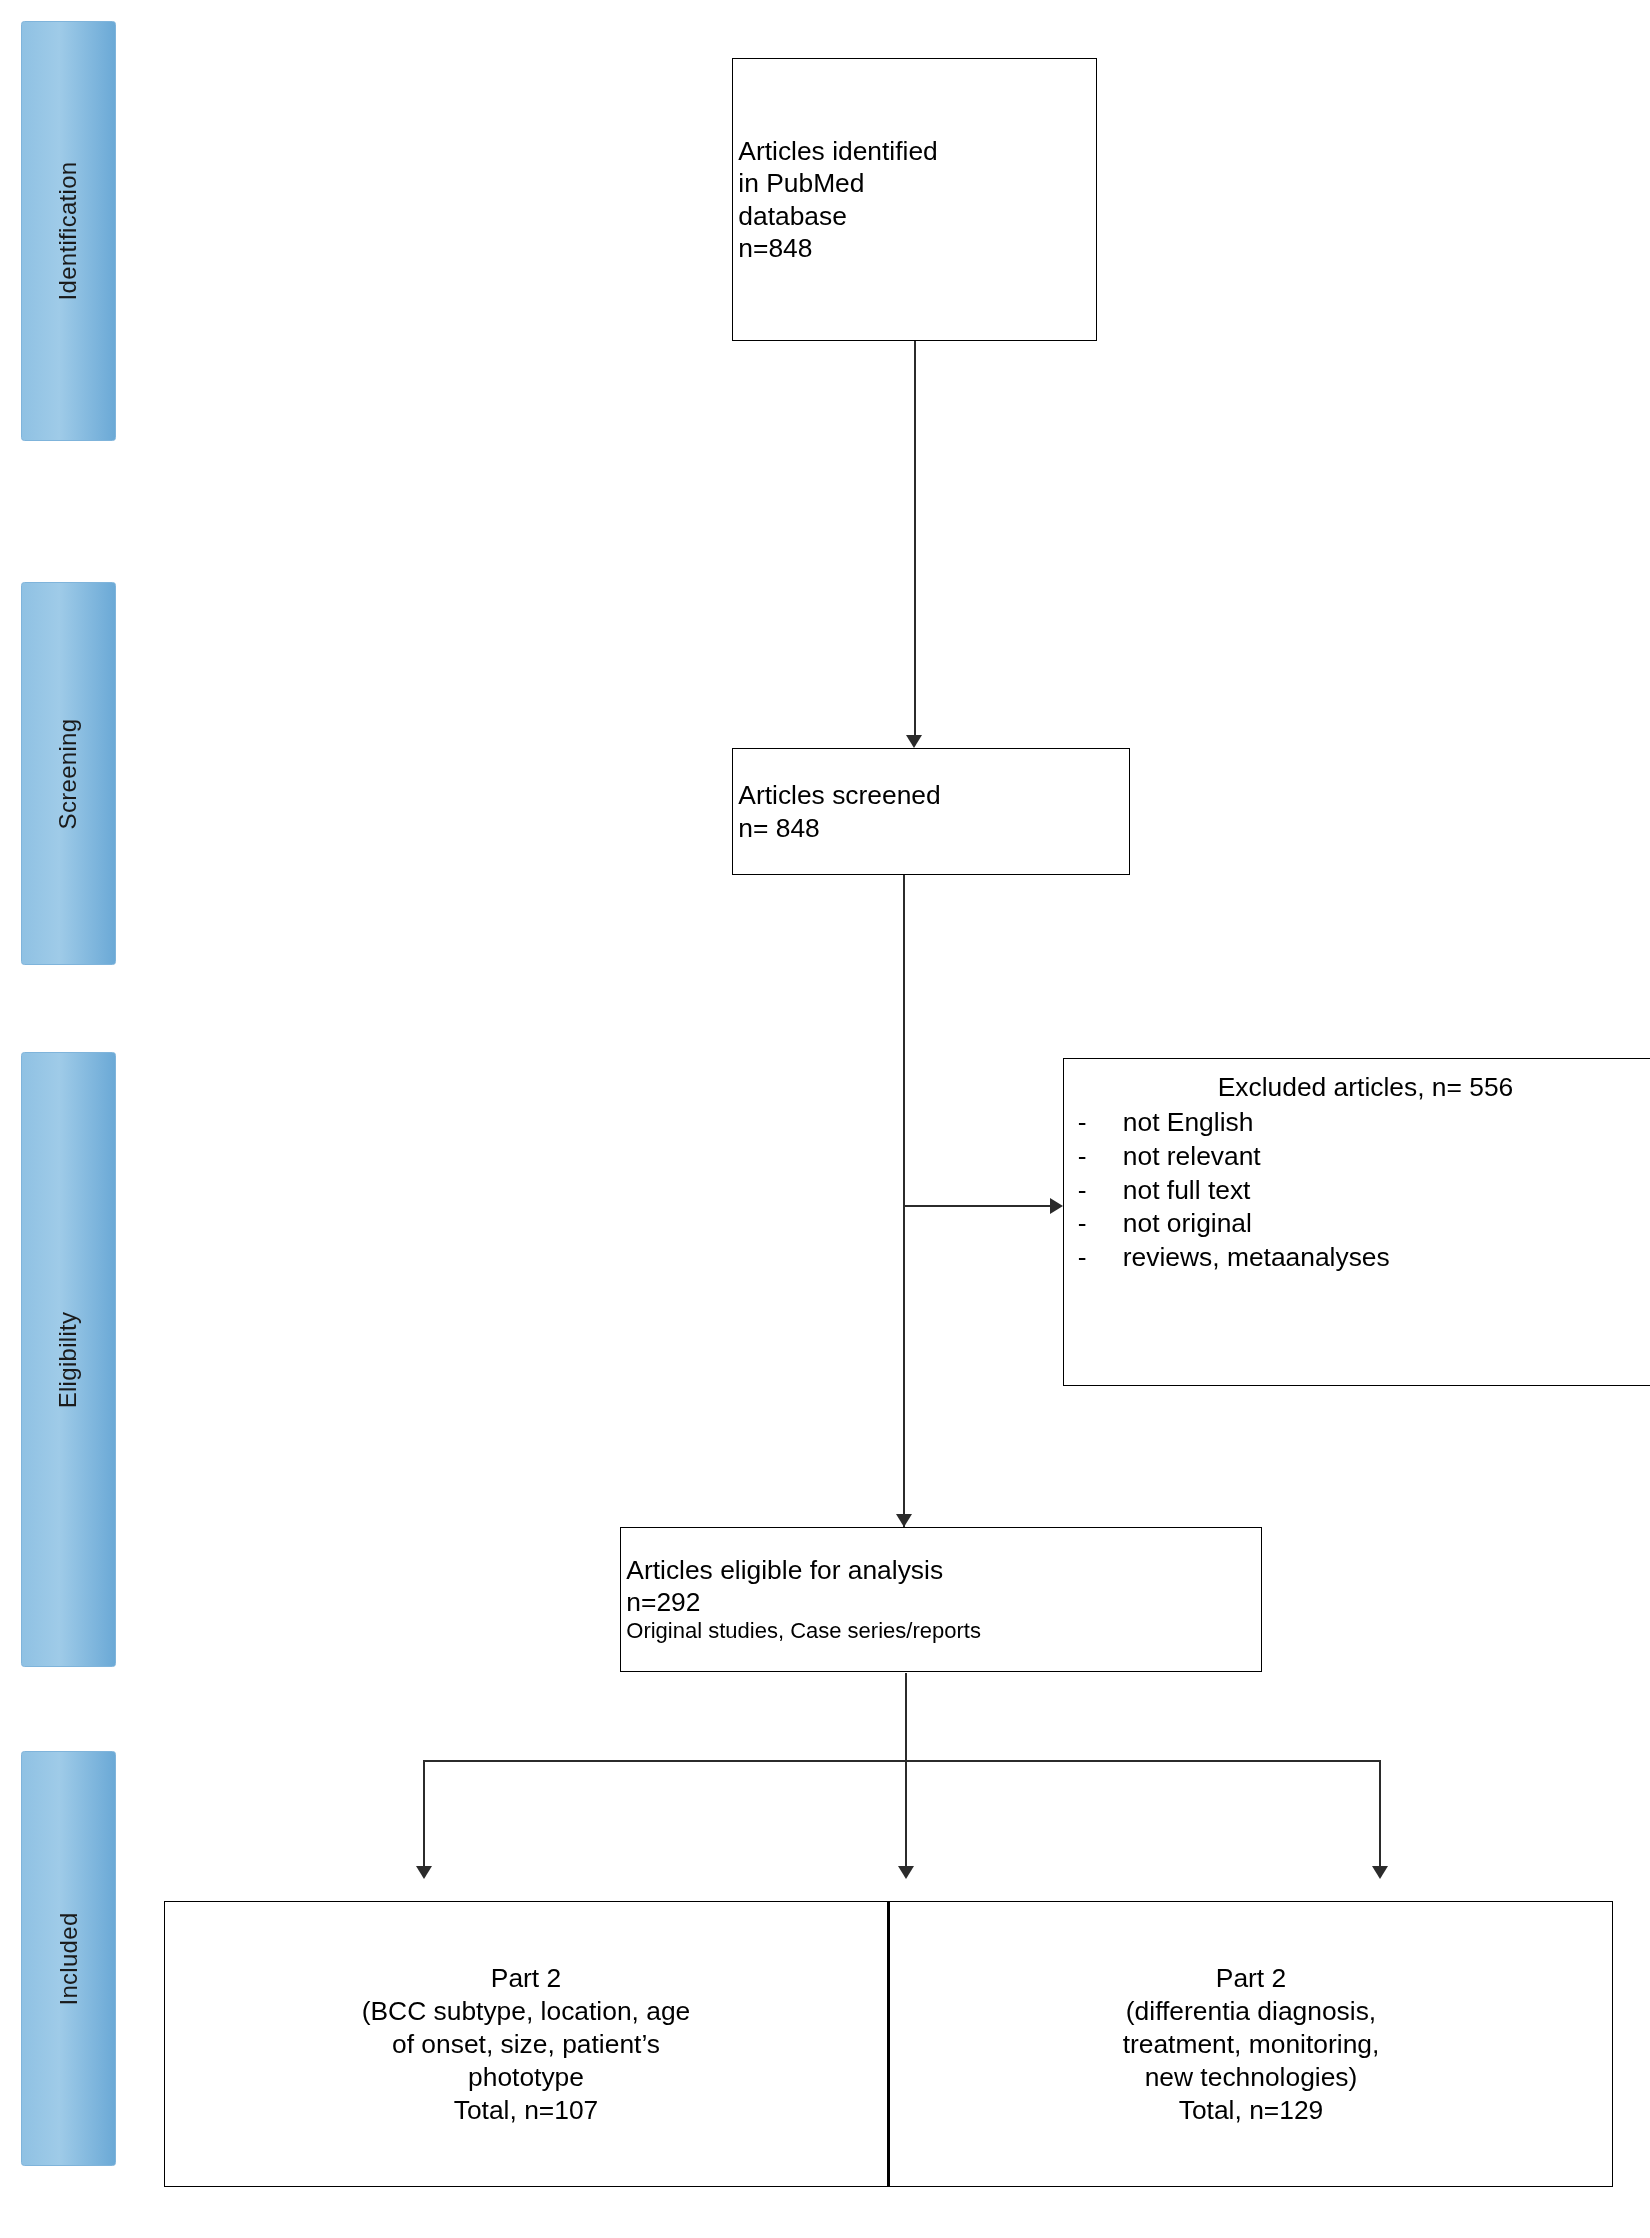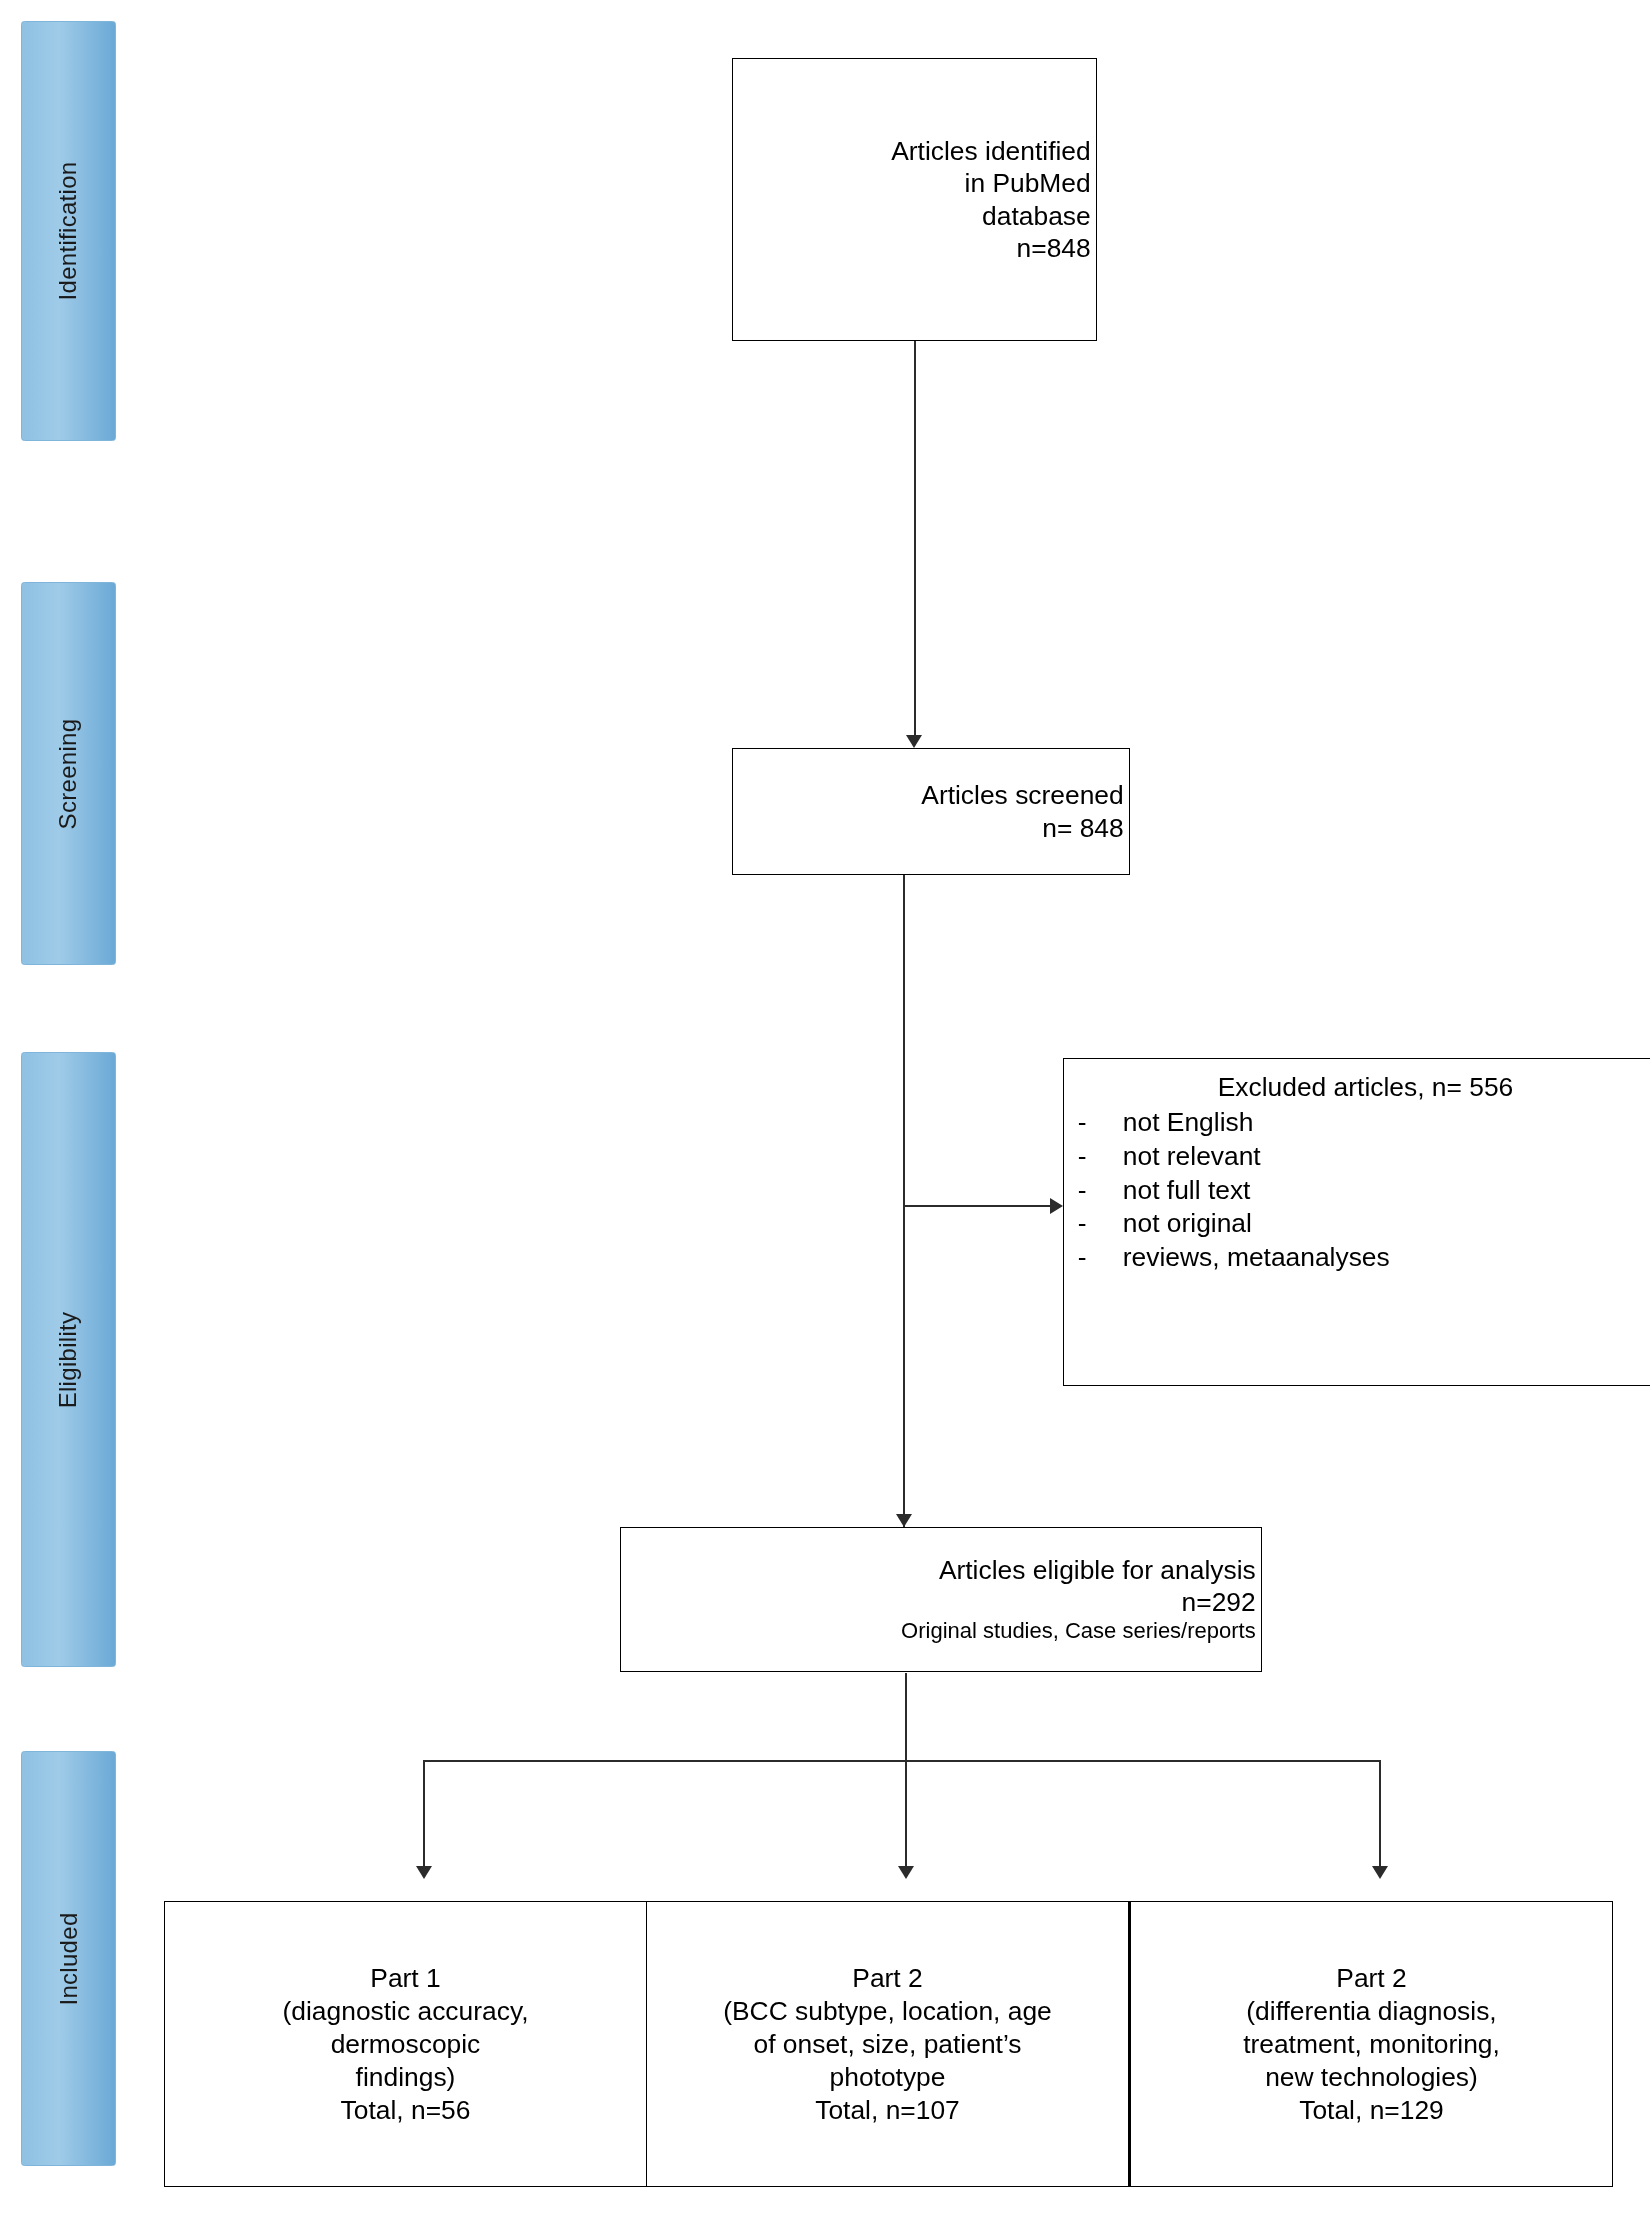--- a/index.html
+++ b/index.html
@@ -38,21 +38,21 @@
   }
 
   
   .box {
     position: absolute;
     box-sizing: border-box;
     border: 1.6px solid #000000;
     background: #ffffff;
     display: flex;
     flex-direction: column;
-    align-items: flex-end;
+    align-items: flex-start;
     justify-content: center;
     text-align: center;
     font-size: 26.4px;
     line-height: 1.22;
     padding: 3.2px 5.3px;
   }
   .box .line { display: block; }
   .box .small { font-size: 22px; }
 
   .box-excluded {
@@ -201,27 +201,20 @@
 <div class="vline" style="left:423px; top:1760px; height:114px;"></div>
 <div class="arrow-down" style="left:416px; top:1866px;"></div>
 
 <div class="vline" style="left:905px; top:1760px; height:114px;"></div>
 <div class="arrow-down" style="left:898px; top:1866px;"></div>
 
 <div class="vline" style="left:1379px; top:1760px; height:114px;"></div>
 <div class="arrow-down" style="left:1372px; top:1866px;"></div>
 
 <div class="parts-row">
-  <div class="part-cell sep-right">
-    <span>Part 1</span>
-    <span>(diagnostic accuracy,</span>
-    <span>dermoscopic</span>
-    <span>findings)</span>
-    <span>Total, n=56</span>
-  </div>
   <div class="part-cell sep-right-thick">
     <span>Part 2</span>
     <span>(BCC subtype, location, age</span>
     <span>of onset, size, patient’s</span>
     <span>phototype</span>
     <span>Total, n=107</span>
   </div>
   <div class="part-cell">
     <span>Part 2</span>
     <span>(differentia diagnosis,</span>

